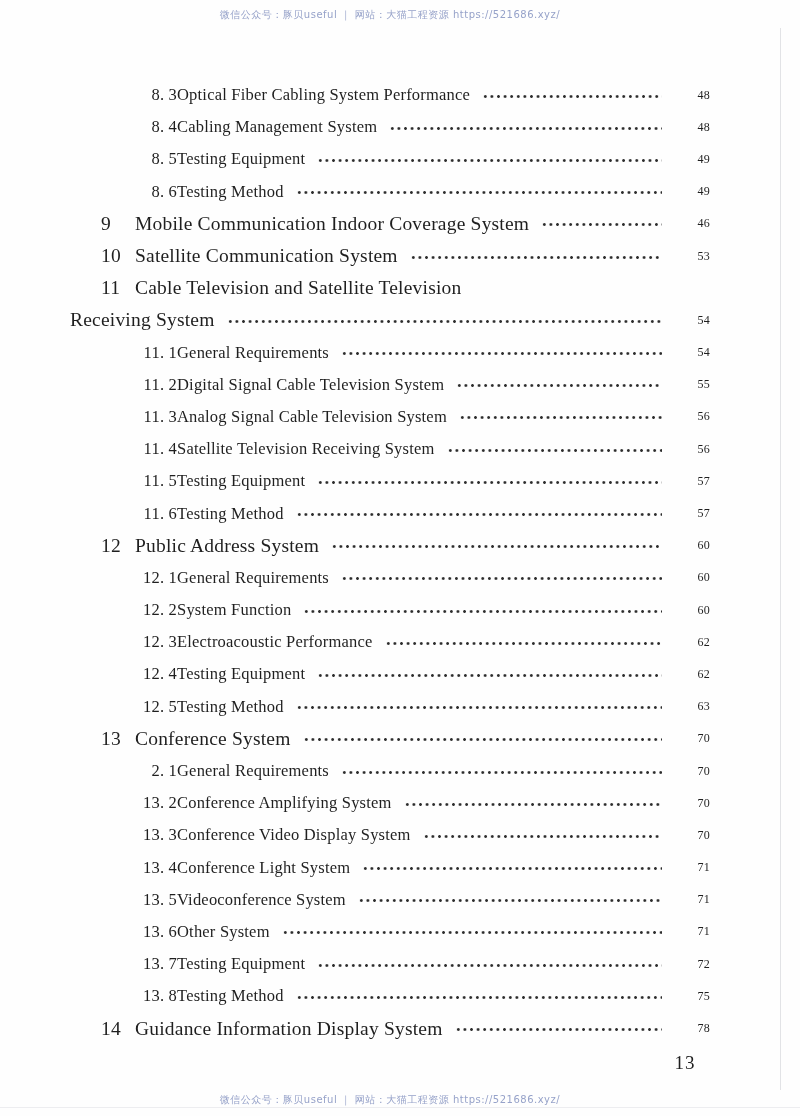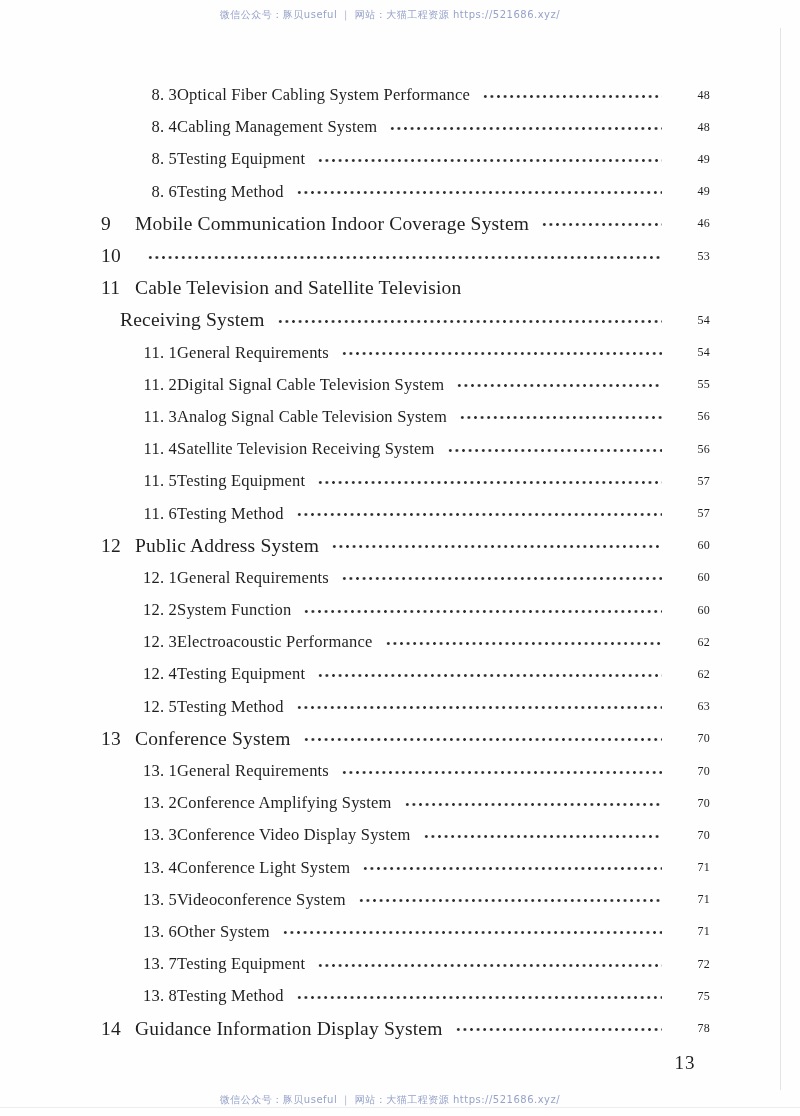--- a/index.html
+++ b/index.html
@@ -21,21 +21,21 @@
   .watermark.top{top:8px;}
   .watermark.bottom{top:1093px;}
 
   .toc{position:absolute;left:0;top:79px;width:800px;}
   .row{
     display:flex;align-items:center;height:32.2px;
     padding-right:90px;box-sizing:border-box;
   }
   .row.lvl2{padding-left:120px;font-size:16.5px;letter-spacing:.2px;}
   .row.lvl1{padding-left:101px;font-size:19.5px;letter-spacing:.2px;}
-  .row.cont{padding-left:120px;}
+  .row.cont{padding-left:70px;}
   .num{display:inline-block;white-space:pre;}
   .lvl2 .num{width:57px;text-align:right;}
   .lvl1 .num{width:34px;}
   .cont .num{width:0;}
   .title{white-space:nowrap;}
   .dots{
     flex:1;height:5px;margin:2px 10px 0 12px;
     background-image:radial-gradient(circle,#2d2d2d 1.15px,rgba(0,0,0,0) 1.6px);
     background-size:6.6px 5px;background-repeat:repeat-x;background-position:left center;
   }
@@ -78,20 +78,21 @@
       <span class="pg">49</span>
     </div>
     <div class="row lvl1">
       <span class="num">9</span>
       <span class="title">Mobile Communication Indoor Coverage System</span>
       <span class="dots"></span>
       <span class="pg">46</span>
     </div>
     <div class="row lvl1">
       <span class="num">10</span>
+      <span class="title">Satellite Communication System</span>
       <span class="dots"></span>
       <span class="pg">53</span>
     </div>
     <div class="row lvl1 nopage">
       <span class="num">11</span>
       <span class="title">Cable Television and Satellite Television</span>
       <span class="dots"></span>
       <span class="pg"></span>
     </div>
     <div class="row lvl1 cont">
@@ -172,21 +173,21 @@
       <span class="dots"></span>
       <span class="pg">63</span>
     </div>
     <div class="row lvl1">
       <span class="num">13</span>
       <span class="title">Conference System</span>
       <span class="dots"></span>
       <span class="pg">70</span>
     </div>
     <div class="row lvl2">
-      <span class="num">13. 1</span>
+      <span class="num">2. 1</span>
       <span class="title">General Requirements</span>
       <span class="dots"></span>
       <span class="pg">70</span>
     </div>
     <div class="row lvl2">
       <span class="num">13. 2</span>
       <span class="title">Conference Amplifying System</span>
       <span class="dots"></span>
       <span class="pg">70</span>
     </div>

